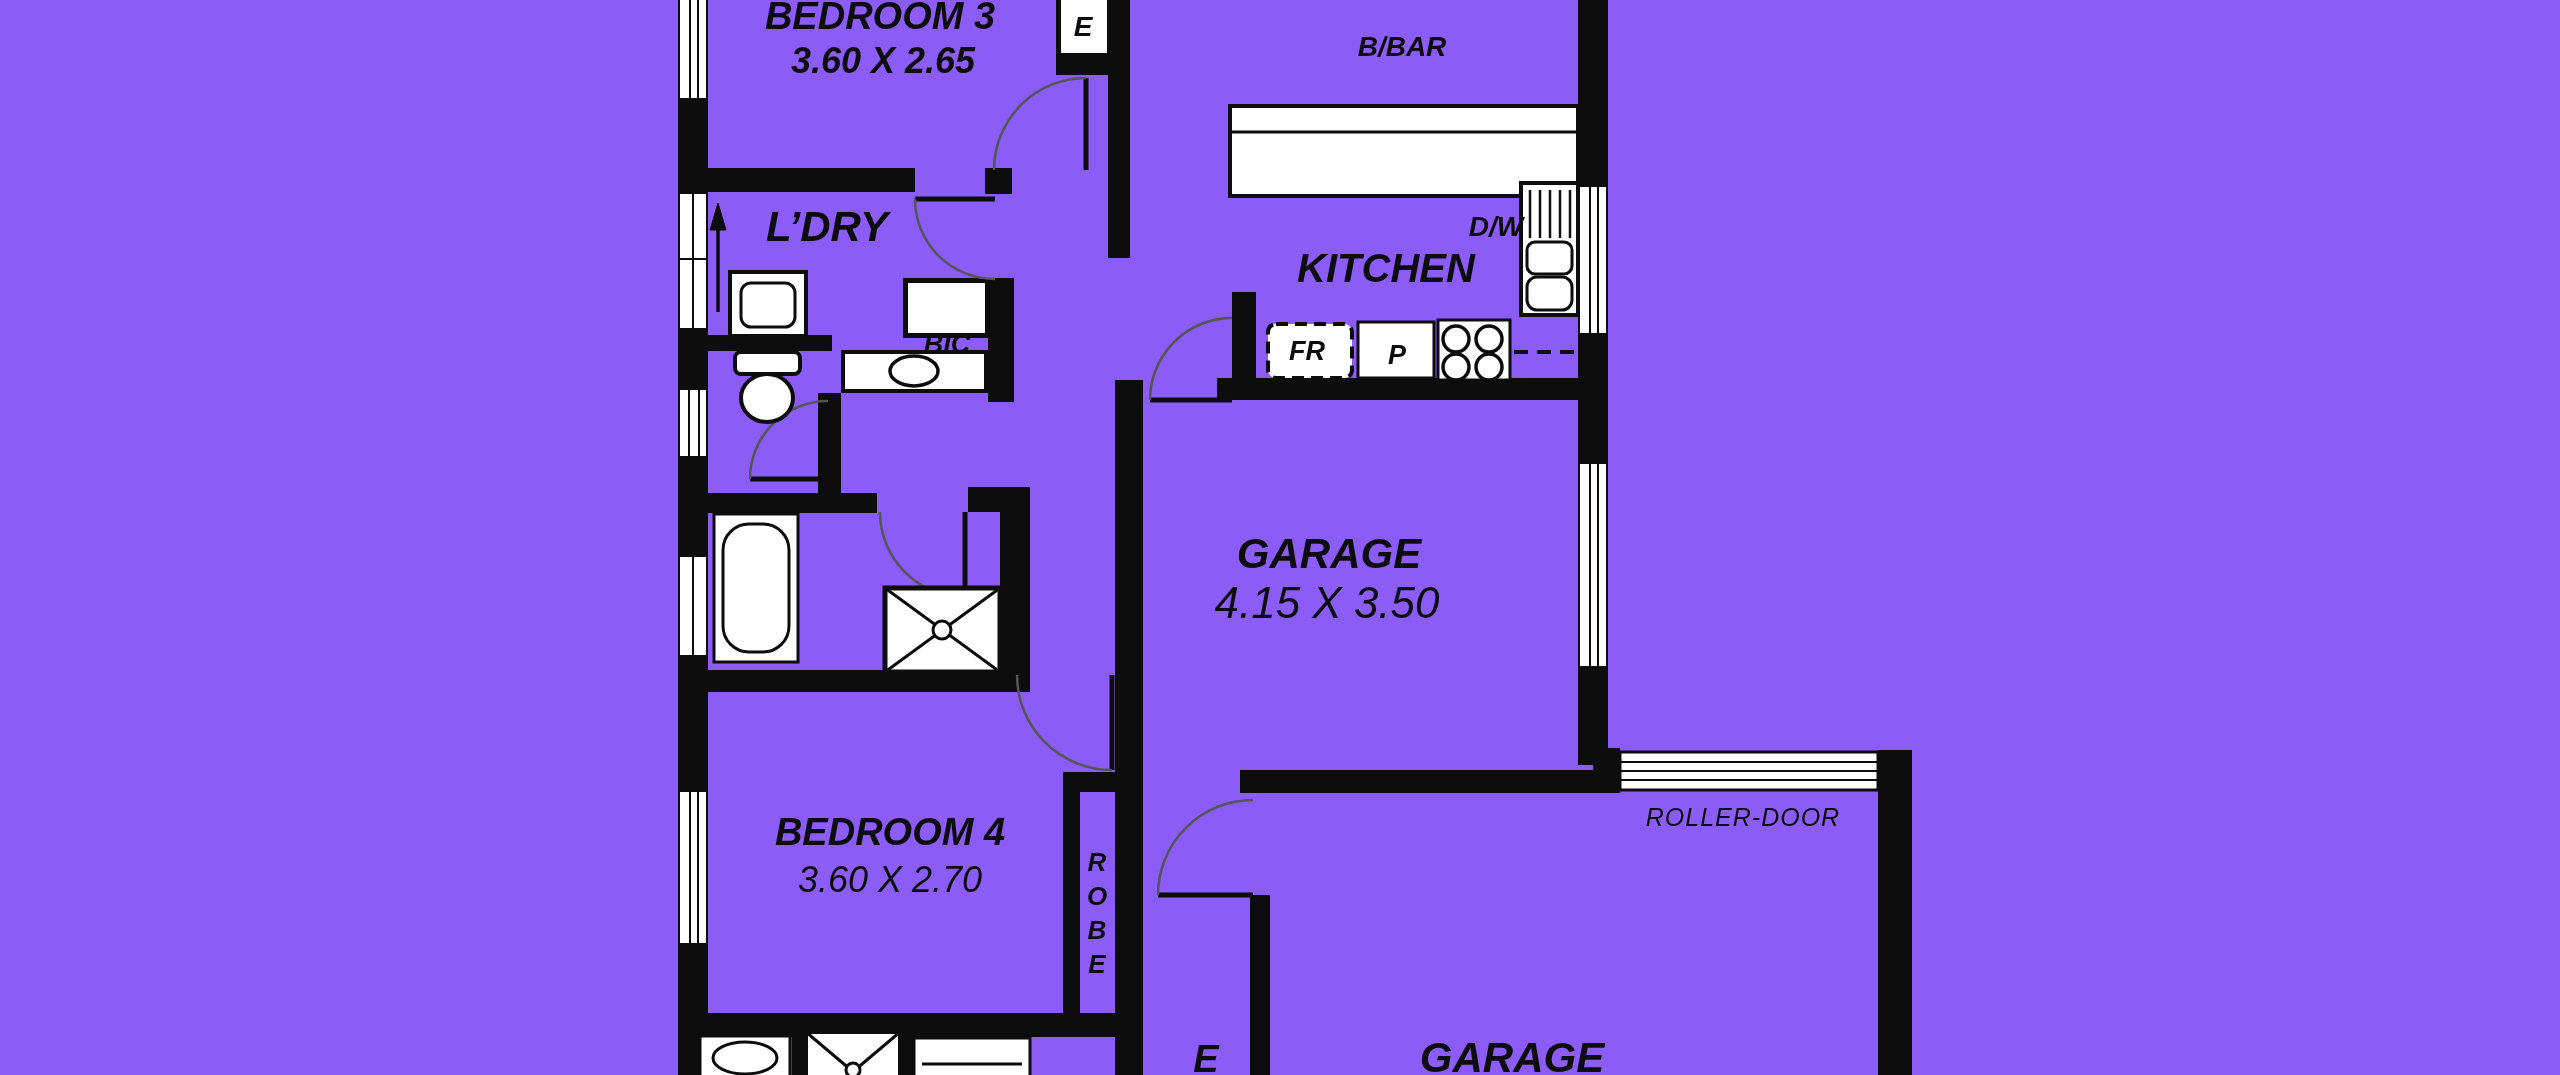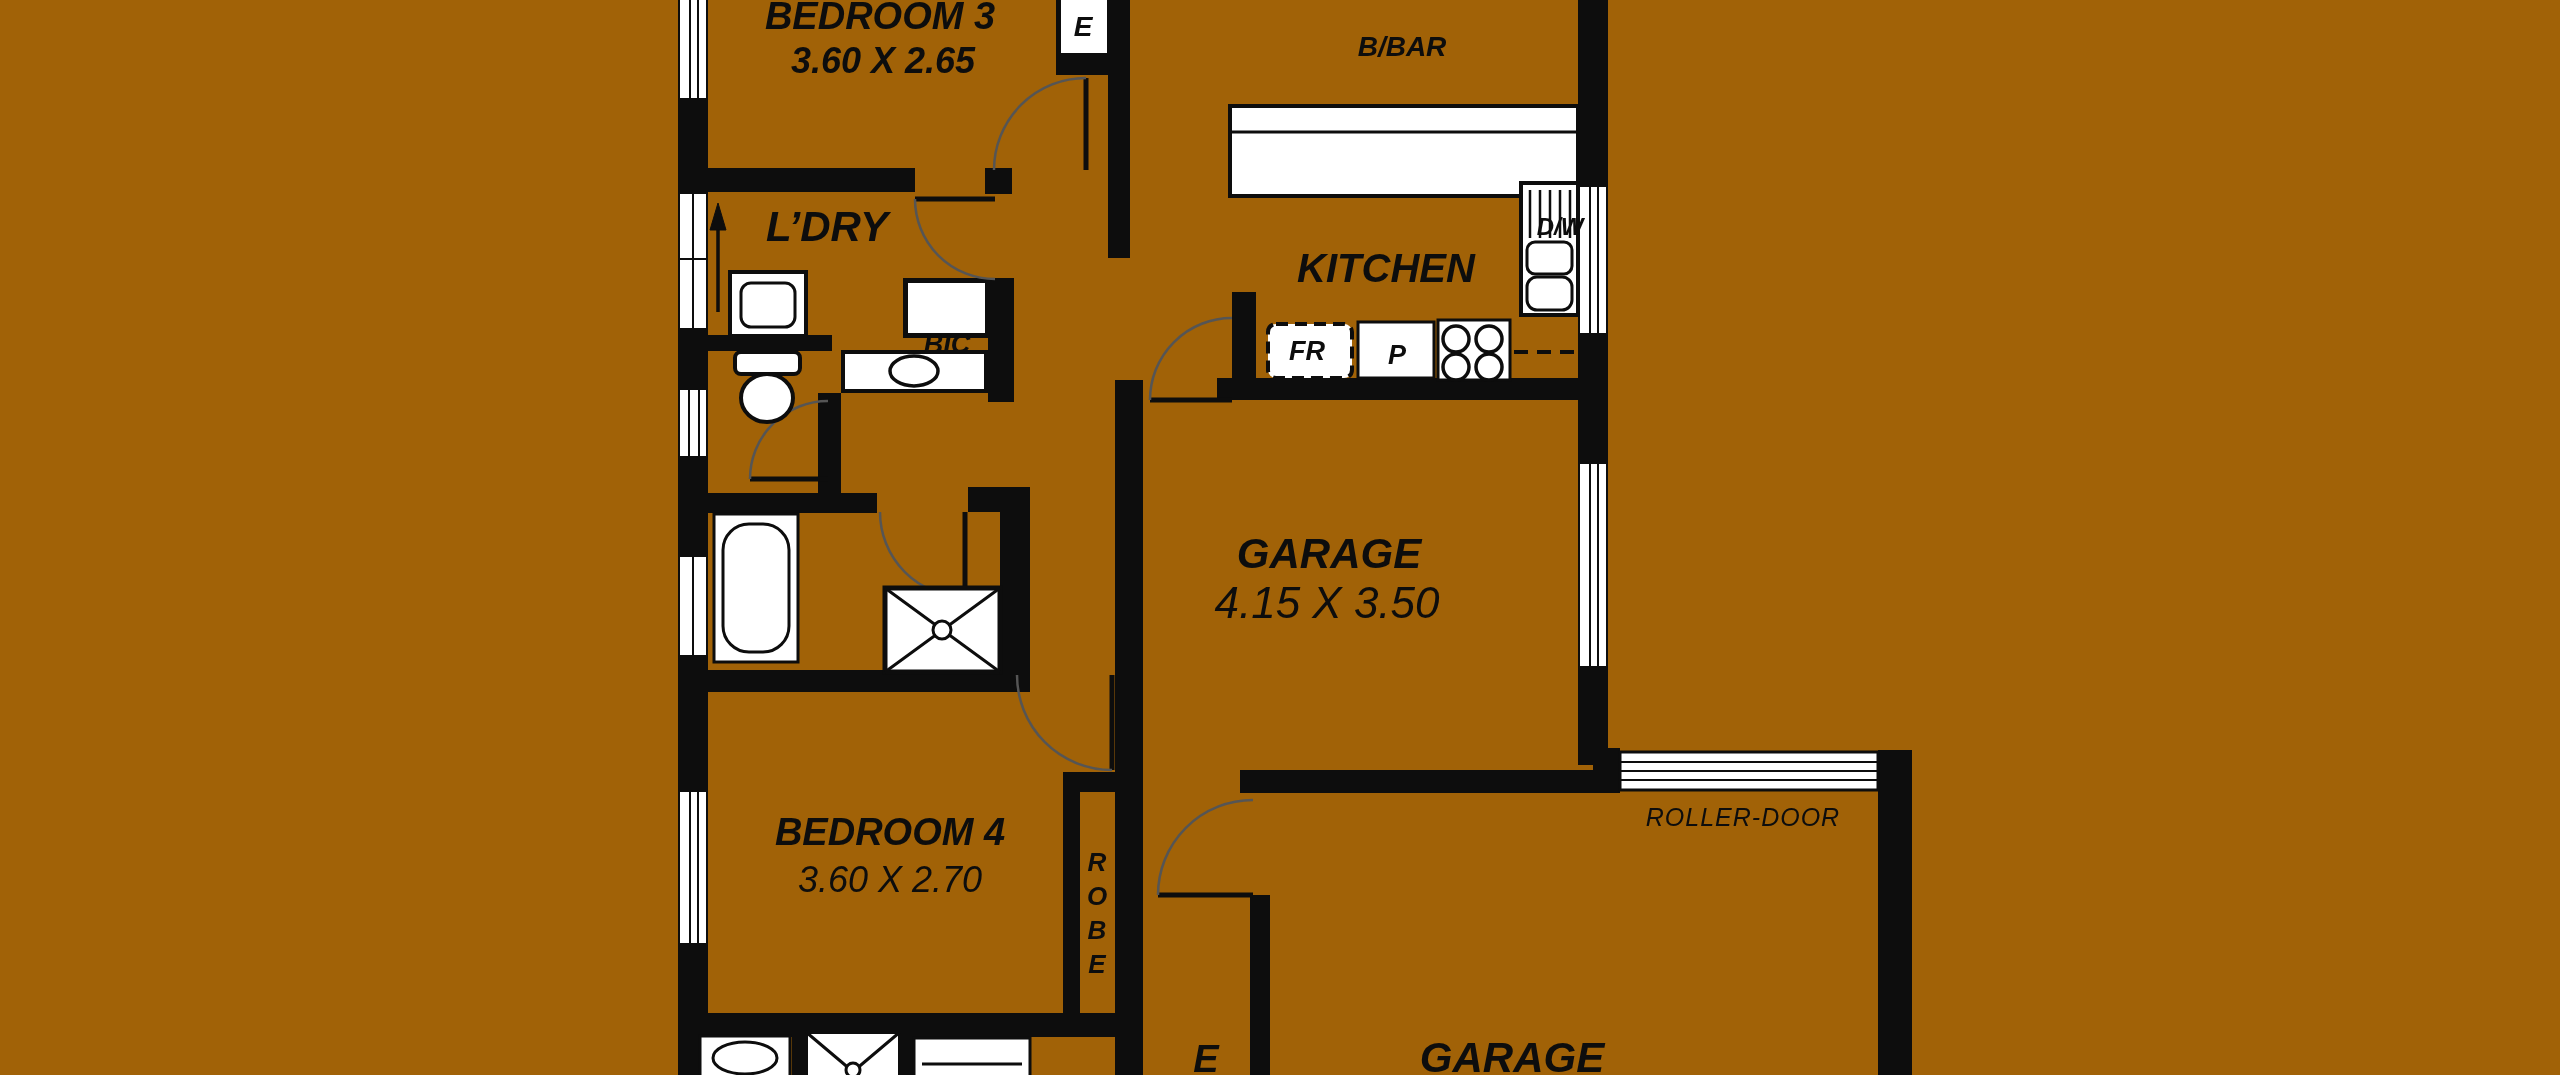--- a/index.html
+++ b/index.html
@@ -1,17 +1,17 @@
 <!DOCTYPE html>
 <html><head>
 <meta charset="utf-8">
 <style>
   html,body{margin:0;padding:0;background:#ffffff;}
   .plan{
-    position:relative;width:2560px;height:1075px;background:#a16207;
+    position:relative;width:2560px;height:1075px;background:#8b5cf6;
     overflow:hidden;
     font-family:"Liberation Sans", sans-serif;
   }
   .wall{position:absolute;background:#0d0d0d;}
   .window{position:absolute;background:#ffffff;box-sizing:border-box;border:2px solid #0d0d0d;}
   .window .mull{position:absolute;top:0;bottom:0;width:2px;background:#0d0d0d;}
   .window .sash{position:absolute;left:0;right:0;height:2px;background:#0d0d0d;}
   .wbox{position:absolute;background:#ffffff;box-sizing:border-box;}
   .label{
     position:absolute;transform:translate(-50%,-50%);
@@ -205,21 +205,21 @@
 
   <div class="label" style="left:880px;top:16px;font-size:38px;font-weight:700;">BEDROOM 3</div>
   <div class="label" style="left:883px;top:61px;font-size:36px;font-weight:700;">3.60 X 2.65</div>
 
   <div class="label" style="left:827px;top:227px;font-size:42px;font-weight:700;">L’DRY</div>
 
   <div class="label" style="left:947px;top:308px;font-size:27px;font-weight:700;margin-top:36px;">BIC</div>
 
   <div class="label" style="left:1402px;top:47px;font-size:28px;font-weight:600;">B/BAR</div>
 
-  <div class="label" style="left:1560px;top:227px;font-size:24px;font-weight:600;">D/W</div>
+  <div class="label" style="left:1496px;top:227px;font-size:28px;font-weight:600;">D/W</div>
 
   <div class="label" style="left:1386px;top:268px;font-size:40px;font-weight:700;text-align:right;">KITCHEN</div>
 
   <div class="label" style="left:1307px;top:351px;font-size:27px;font-weight:700;">FR</div>
 
   <div class="label" style="left:1397px;top:355px;font-size:27px;font-weight:600;">P</div>
 
   <div class="label" style="left:1329px;top:554px;font-size:42px;font-weight:700;">GARAGE</div>
   <div class="label" style="left:1327px;top:603px;font-size:44px;font-weight:400;">4.15 X 3.50</div>
 

